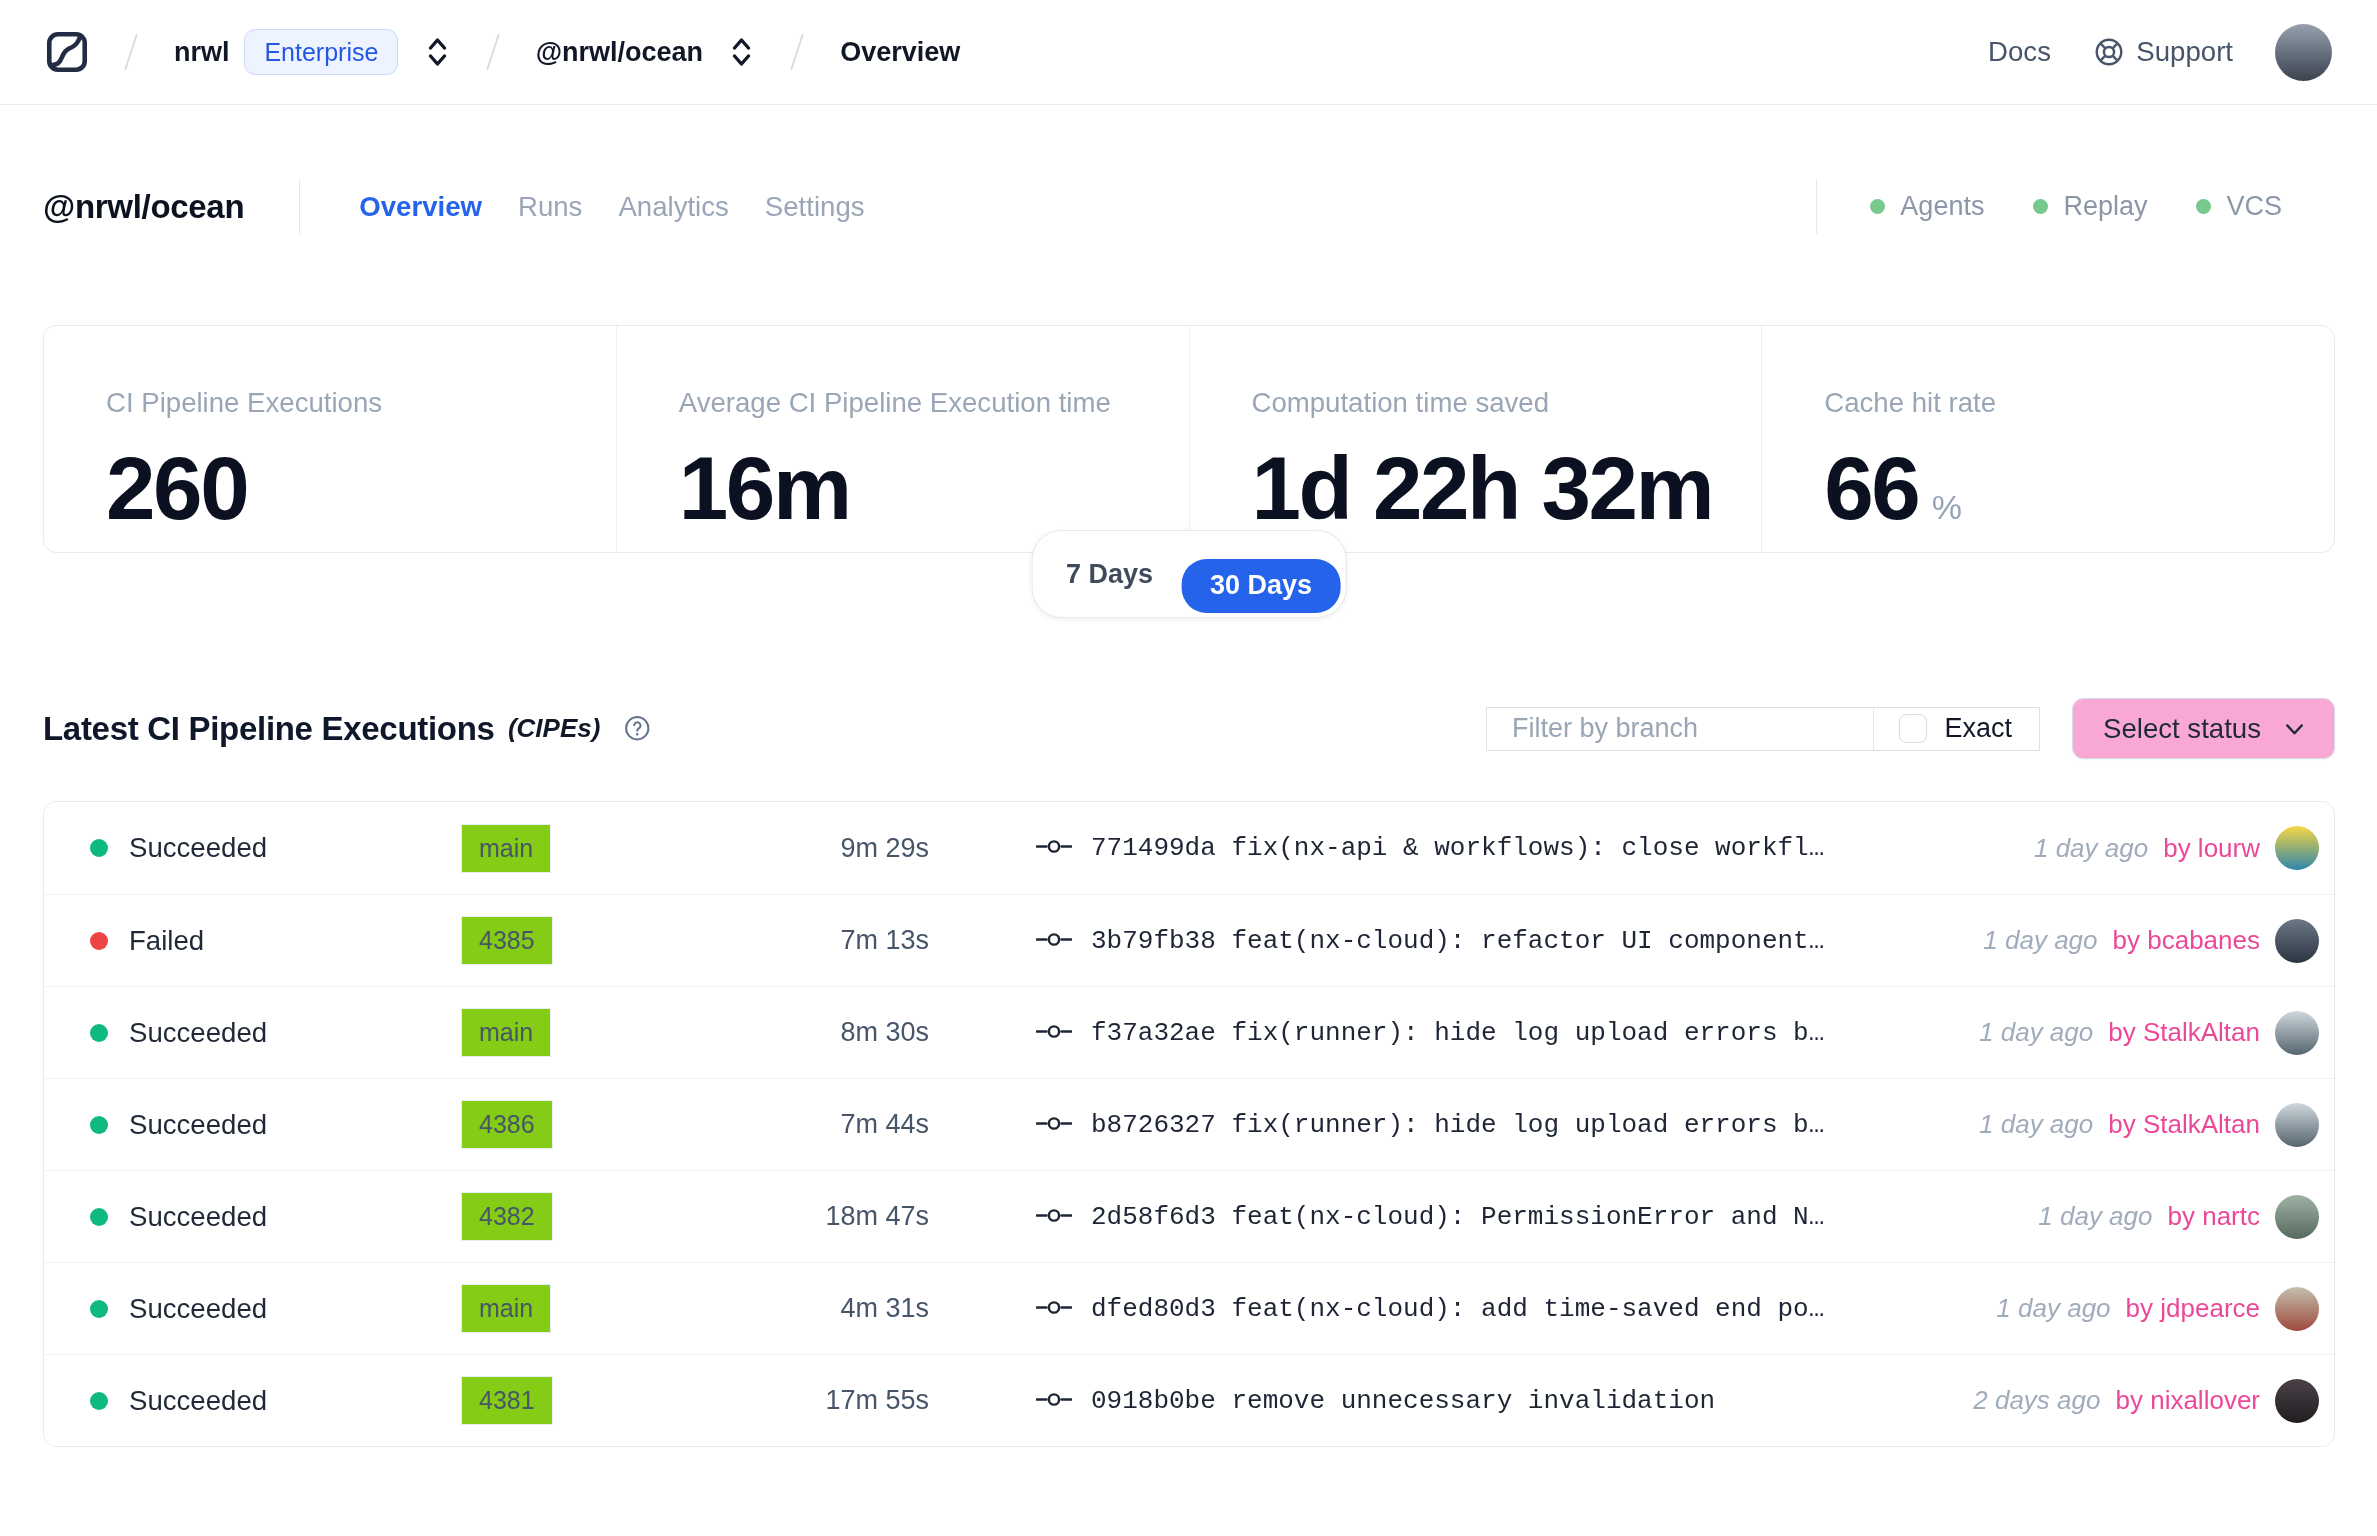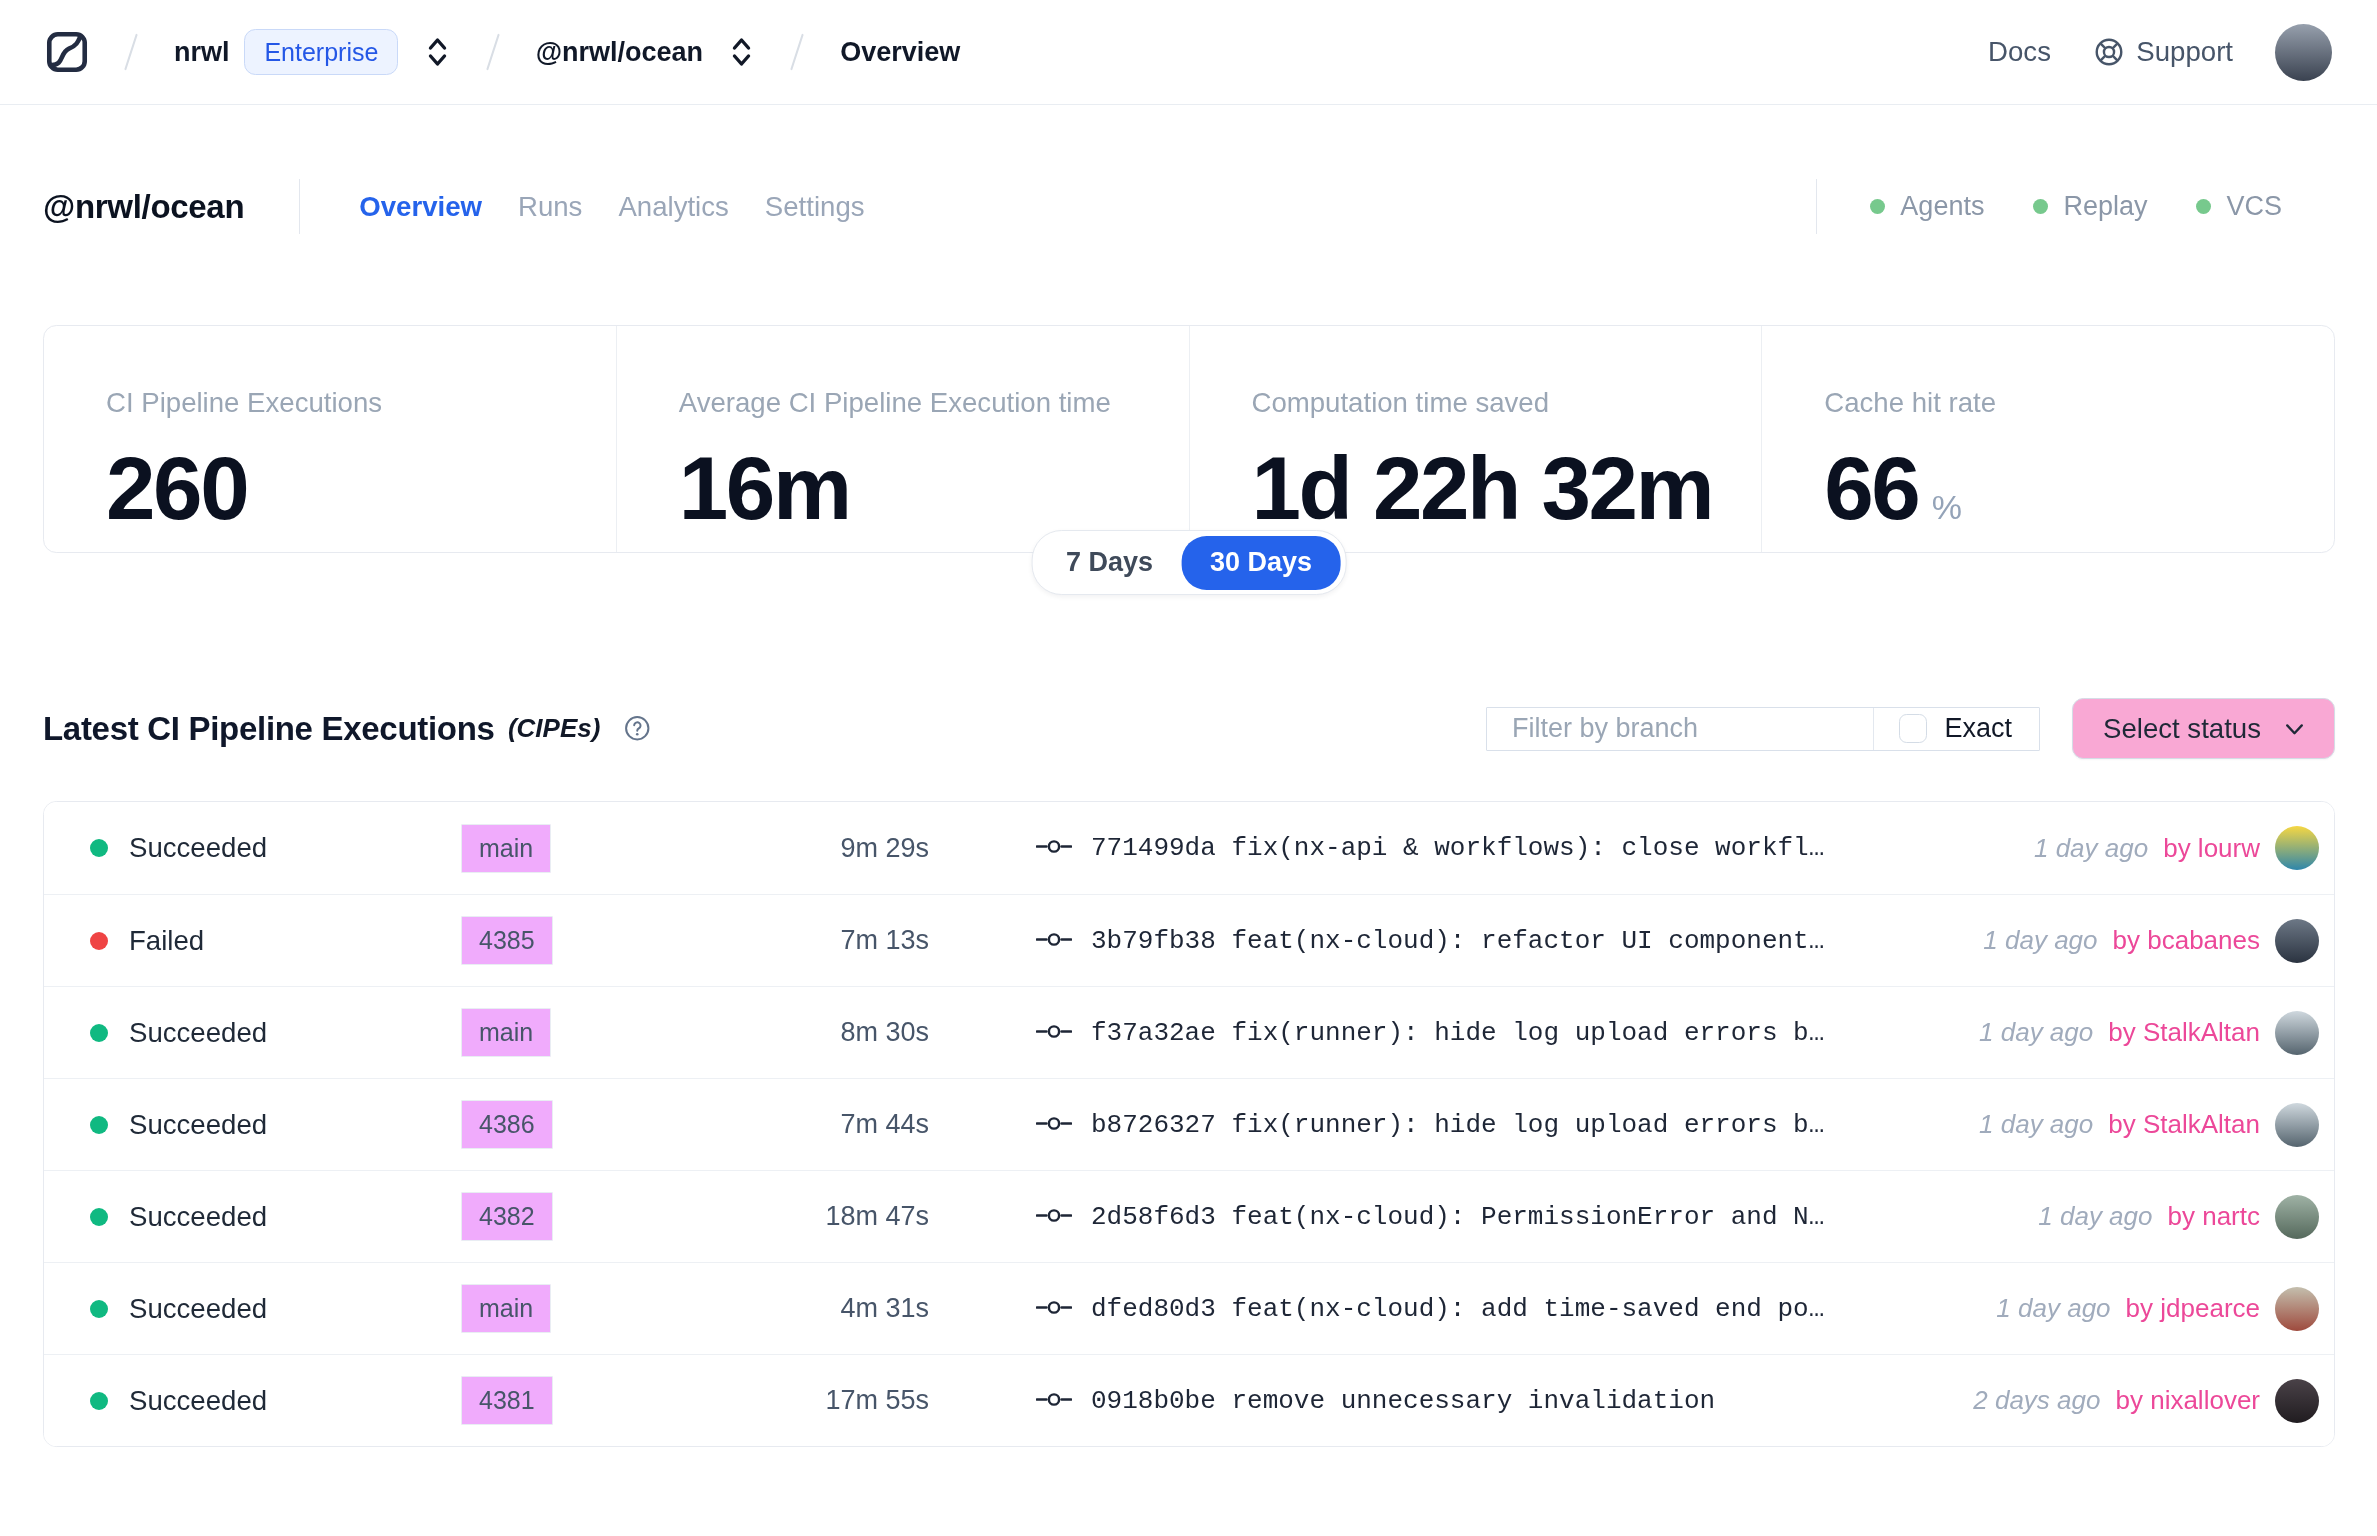--- a/index.html
+++ b/index.html
@@ -43,21 +43,21 @@
   .stat-label { font-size: 27.6px; color: #9aa6b5; }
   .stat-value-row { margin-top: 25px; display: flex; align-items: baseline; gap: 13.3px; }
   .stat-value { font-size: 89px; font-weight: 700; color: #0b1120; letter-spacing: -2.4px; line-height: 1; }
   .stat-suffix { font-size: 34px; color: #94a3b8; }
 
   .range-toggle { position: absolute; left: 50%; top: calc(100% - 23px); transform: translateX(-50%);
     display: flex; background: #fff; border: 1px solid #e5e9ef; border-radius: 30px;
     padding: 4.8px; box-shadow: 0 1.9px 5.7px rgba(15,23,42,0.06); }
   .range-opt { border: none; background: transparent; font-family: inherit; font-size: 27px; font-weight: 600;
     color: #3f4a5a; padding: 11.4px 28.5px; border-radius: 25px; cursor: pointer; }
-  .range-opt.active { background: #2563eb; color: #fff; }
+  .range-opt.active { background: #2563eb; color: #fff; margin-top: 23px; }
 
   
   .cipe-head { margin: 145px 43px 0 43px; display: flex; align-items: center; }
   .cipe-title { font-size: 33px; font-weight: 700; color: #0f172a; margin: 0; letter-spacing: -0.3px; }
   .cipe-suffix { font-size: 26px; font-style: italic; font-weight: 600; color: #111827; margin-left: 13.3px; }
   .help-icon { margin-left: 23px; cursor: pointer; display: flex; }
   .head-controls { margin-left: auto; display: flex; align-items: center; gap: 32px; }
   .filter-group { display: flex; align-items: stretch; height: 44px; border: 1px solid #d9e0ea;
     border-radius: 1px; background: #fff; overflow: hidden; }
   .filter-input { width: 386px; border: none; outline: none; font-family: inherit; font-size: 27px;
@@ -72,21 +72,21 @@
 
   
   .cipe-table { margin: 42px 43px 0 43px; border: 1px solid #e7eaf0; border-radius: 13.3px;
     background: #fff; overflow: hidden; }
   .row { display: flex; align-items: center; height: 92px; padding: 0 15px 0 46px; cursor: pointer; background: #fff; }
   .row + .row { border-top: 1px solid #edf0f4; }
   .col-status { width: 371px; display: flex; align-items: center; gap: 21px; }
   .dot { width: 18px; height: 18px; border-radius: 50%; flex: none; }
   .status-text { font-size: 27.6px; font-weight: 500; color: #1f2937; }
   .col-branch { width: 200px; display: flex; }
-  .branch-badge { font-size: 25px; color: #475569; background: #f0abfc; border: 1px solid #e9edf3;
+  .branch-badge { font-size: 25px; color: #475569; background: #84cc16; border: 1px solid #e9edf3;
     border-radius: 1px; padding: 9px 17px; min-width: 82px; text-align: center; }
   .col-duration { width: 268px; text-align: right; font-size: 27px; color: #475569; }
   .col-commit { margin-left: 107px; flex: 1; display: flex; align-items: center; gap: 19px; overflow: hidden; }
   .commit-text { font-family: "Liberation Mono", monospace; font-size: 26px; color: #1e2636;
     white-space: nowrap; overflow: hidden; }
   .col-meta { margin-left: auto; display: flex; align-items: center; gap: 15px; flex: none; padding-left: 19px; }
   .time-ago { font-size: 26px; font-style: italic; color: #a0abbc; }
   .author { font-size: 26px; color: #ec4899; }
   .row-avatar { width: 44px; height: 44px; border-radius: 50%; flex: none; }
 </style>

